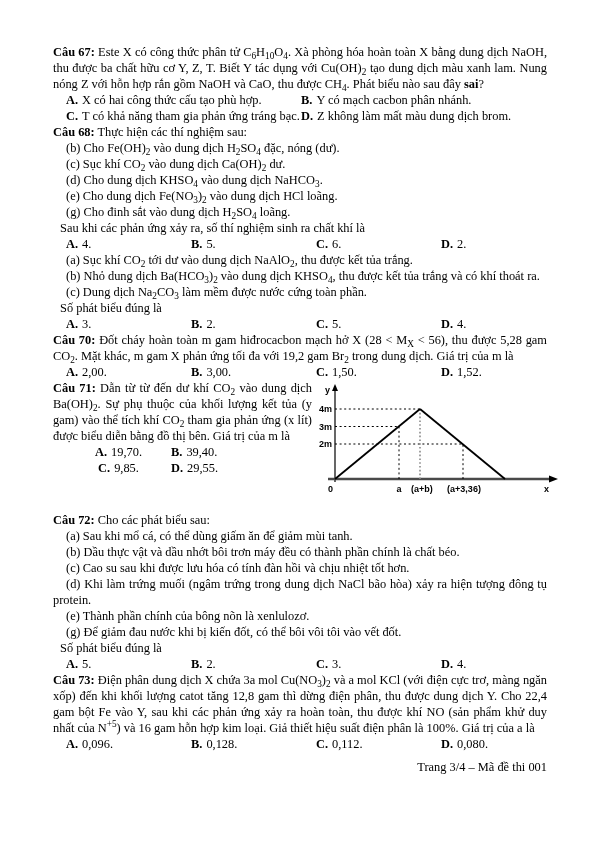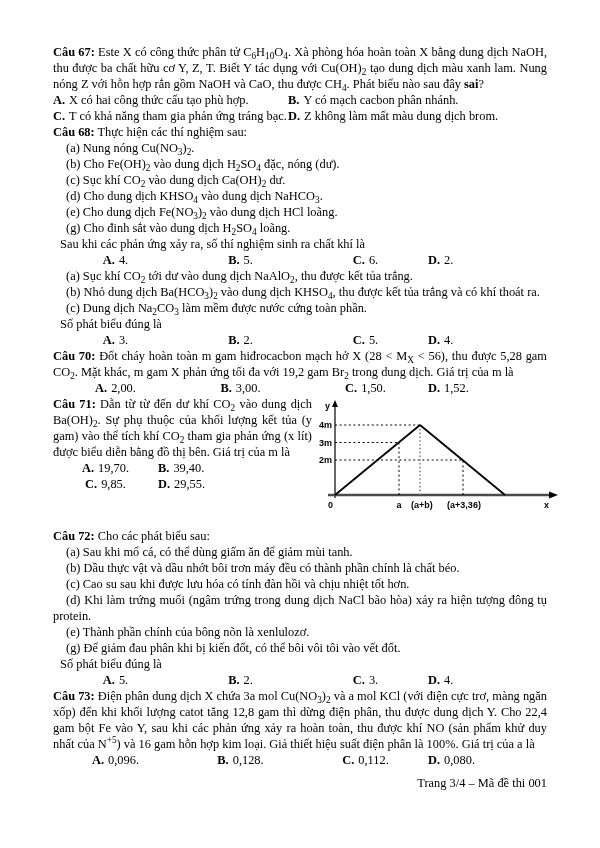--- a/index.html
+++ b/index.html
@@ -14,24 +14,24 @@
     font-size:12.4px;
     line-height:16px;
     overflow:hidden;
   }
   p{margin:0;}
   sub,sup{line-height:0;font-size:0.75em;}
   .para{text-align:justify;}
   .qlabel{font-weight:bold;}
   .sub-item{text-align:justify;text-indent:13px;}
   .close-line{text-indent:7px;}
-  .opts{display:flex;}
+  .opts{display:flex;margin-left:13px;}
   .opt{white-space:nowrap;}
   .opt b{margin-right:4px;}
-  .c4 .opt{width:125px;text-align:center;}
+  .c4 .opt{width:125px;}
   .c4 .opt:last-child{width:auto;}
   .c2 .opt{width:235px;}
   .c2 .opt:last-child{width:auto;}
   .q71{position:relative;min-height:132px;}
   .q71-text{width:259px;}
   .q71 .opts{width:246px;text-align:center;}
   .n2 .opt{width:105px;}
   .n2 .opt:last-child{width:auto;}
   .chart-box{position:absolute;top:2px;right:-18px;width:252px;height:126px;}
   .footer{text-align:right;margin-top:7px;}
@@ -48,21 +48,20 @@
       <span class="opt"><b>B.</b><span>Y có mạch cacbon phân nhánh.</span></span>
     </div>
     <div class="opts c2">
       <span class="opt"><b>C.</b><span>T có khả năng tham gia phản ứng tráng bạc.</span></span>
       <span class="opt"><b>D.</b><span>Z không làm mất màu dung dịch brom.</span></span>
     </div>
   </section>
 
   <section>
     <p class="para"><b class="qlabel">Câu 68:</b> <span>Thực hiện các thí nghiệm sau:</span></p>
-    <p class="sub-item">(a) Nung nóng Cu(NO<sub>3</sub>)<sub>2</sub>.</p>
     <p class="sub-item">(b) Cho Fe(OH)<sub>2</sub> vào dung dịch H<sub>2</sub>SO<sub>4</sub> đặc, nóng (dư).</p>
     <p class="sub-item">(c) Sục khí CO<sub>2</sub> vào dung dịch Ca(OH)<sub>2</sub> dư.</p>
     <p class="sub-item">(d) Cho dung dịch KHSO<sub>4</sub> vào dung dịch NaHCO<sub>3</sub>.</p>
     <p class="sub-item">(e) Cho dung dịch Fe(NO<sub>3</sub>)<sub>2</sub> vào dung dịch HCl loãng.</p>
     <p class="sub-item">(g) Cho đinh sắt vào dung dịch H<sub>2</sub>SO<sub>4</sub> loãng.</p>
     <p class="close-line">Sau khi các phản ứng xảy ra, số thí nghiệm sinh ra chất khí là</p>
     <div class="opts c4">
       <span class="opt"><b>A.</b><span>4.</span></span>
       <span class="opt"><b>B.</b><span>5.</span></span>
       <span class="opt"><b>C.</b><span>6.</span></span>
@@ -136,21 +135,21 @@
     </div>
   </section>
 
   <section>
     <p class="para"><b class="qlabel">Câu 72:</b> <span>Cho các phát biểu sau:</span></p>
     <p class="sub-item">(a) Sau khi mổ cá, có thể dùng giấm ăn để giảm mùi tanh.</p>
     <p class="sub-item">(b) Dầu thực vật và dầu nhớt bôi trơn máy đều có thành phần chính là chất béo.</p>
     <p class="sub-item">(c) Cao su sau khi được lưu hóa có tính đàn hồi và chịu nhiệt tốt hơn.</p>
     <p class="sub-item">(d) Khi làm trứng muối (ngâm trứng trong dung dịch NaCl bão hòa) xảy ra hiện tượng đông tụ protein.</p>
     <p class="sub-item">(e) Thành phần chính của bông nõn là xenlulozơ.</p>
-    <p class="sub-item">(g) Để giảm đau phân khi bị kiến đốt, có thể bôi vôi tôi vào vết đốt.</p>
+    <p class="sub-item">(g) Để giảm đau nước khi bị kiến đốt, có thể bôi vôi tôi vào vết đốt.</p>
     <p class="close-line">Số phát biểu đúng là</p>
     <div class="opts c4">
       <span class="opt"><b>A.</b><span>5.</span></span>
       <span class="opt"><b>B.</b><span>2.</span></span>
       <span class="opt"><b>C.</b><span>3.</span></span>
       <span class="opt"><b>D.</b><span>4.</span></span>
     </div>
   </section>
 
   <section>

